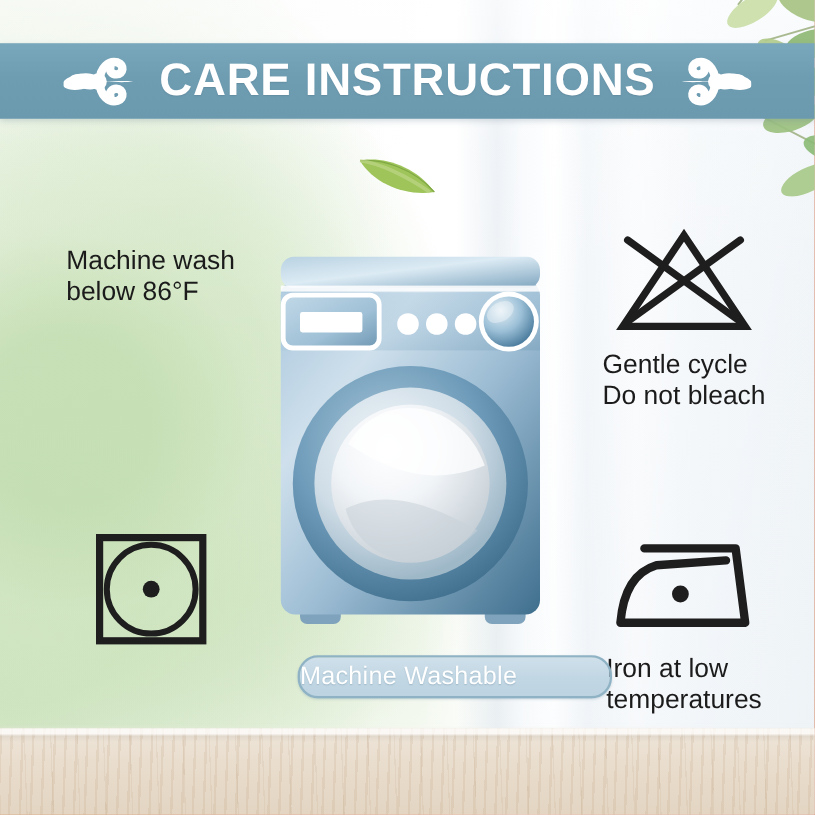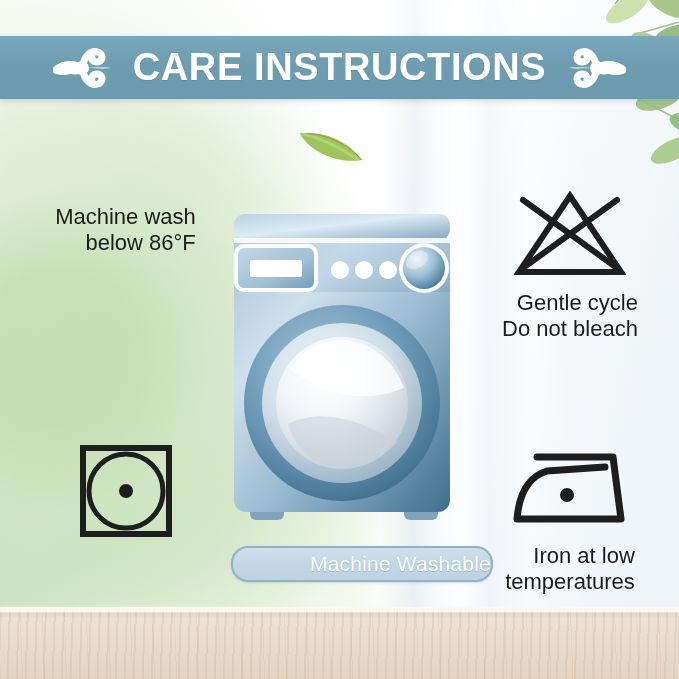--- a/index.html
+++ b/index.html
@@ -64,37 +64,37 @@
   .banner-title{color:#ffffff;font-size:38px;font-weight:bold;letter-spacing:.6px;
     font-family:"Liberation Sans", sans-serif;white-space:nowrap;
     text-shadow:0 1px 1px rgba(70,100,115,.25);}
   .orn{width:62px;height:44px;flex:0 0 auto;}
   .orn svg{width:100%;height:100%;display:block;}
   .orn.right{transform:scaleX(-1);}
 
   
   .cell{position:absolute;display:flex;flex-direction:column;align-items:center;}
   .cell .glyph{display:block;}
-  .cell .cap{margin-top:6px;text-align:right;color:#1b1b1b;font-size:22px;line-height:1.18;
+  .cell .cap{margin-top:6px;text-align:left;color:#1b1b1b;font-size:22px;line-height:1.18;
     font-family:"Liberation Sans", sans-serif;white-space:pre-line;}
 
   #cell-wash   {left:18px; top:198px; width:215px;}
   #cell-bleach {left:470px;top:188px; width:200px;}
   #cell-dry    {left:18px; top:443px; width:215px;}
   #cell-iron   {left:470px;top:443px; width:200px;}
 
   
   .machine{position:absolute;left:228px;top:210px;width:228px;height:320px;}
   .machine svg{width:100%;height:100%;display:block;}
 
   
-  .badge{position:absolute;left:231px;top:546px;width:258px;height:32px;
+  .badge{position:absolute;left:248px;top:546px;width:258px;height:32px;
     border-radius:17px;border:2px solid #8fb3c4;
     background:linear-gradient(180deg,#cfe0ea 0%,#c2d7e4 50%,#bdd3e1 100%);
-    display:flex;align-items:center;justify-content:flex-end;
+    display:flex;align-items:center;justify-content:flex-start;
     box-shadow:0 1px 2px rgba(120,150,168,.30);}
   .badge-text{color:#ffffff;font-size:21px;font-family:"Liberation Sans", sans-serif;
     letter-spacing:.2px;text-shadow:0 1px 1px rgba(120,150,168,.45);}
 </style>
 </head>
 <body>
 
 <div id="stage">
 
   <div class="bg-base"></div>

